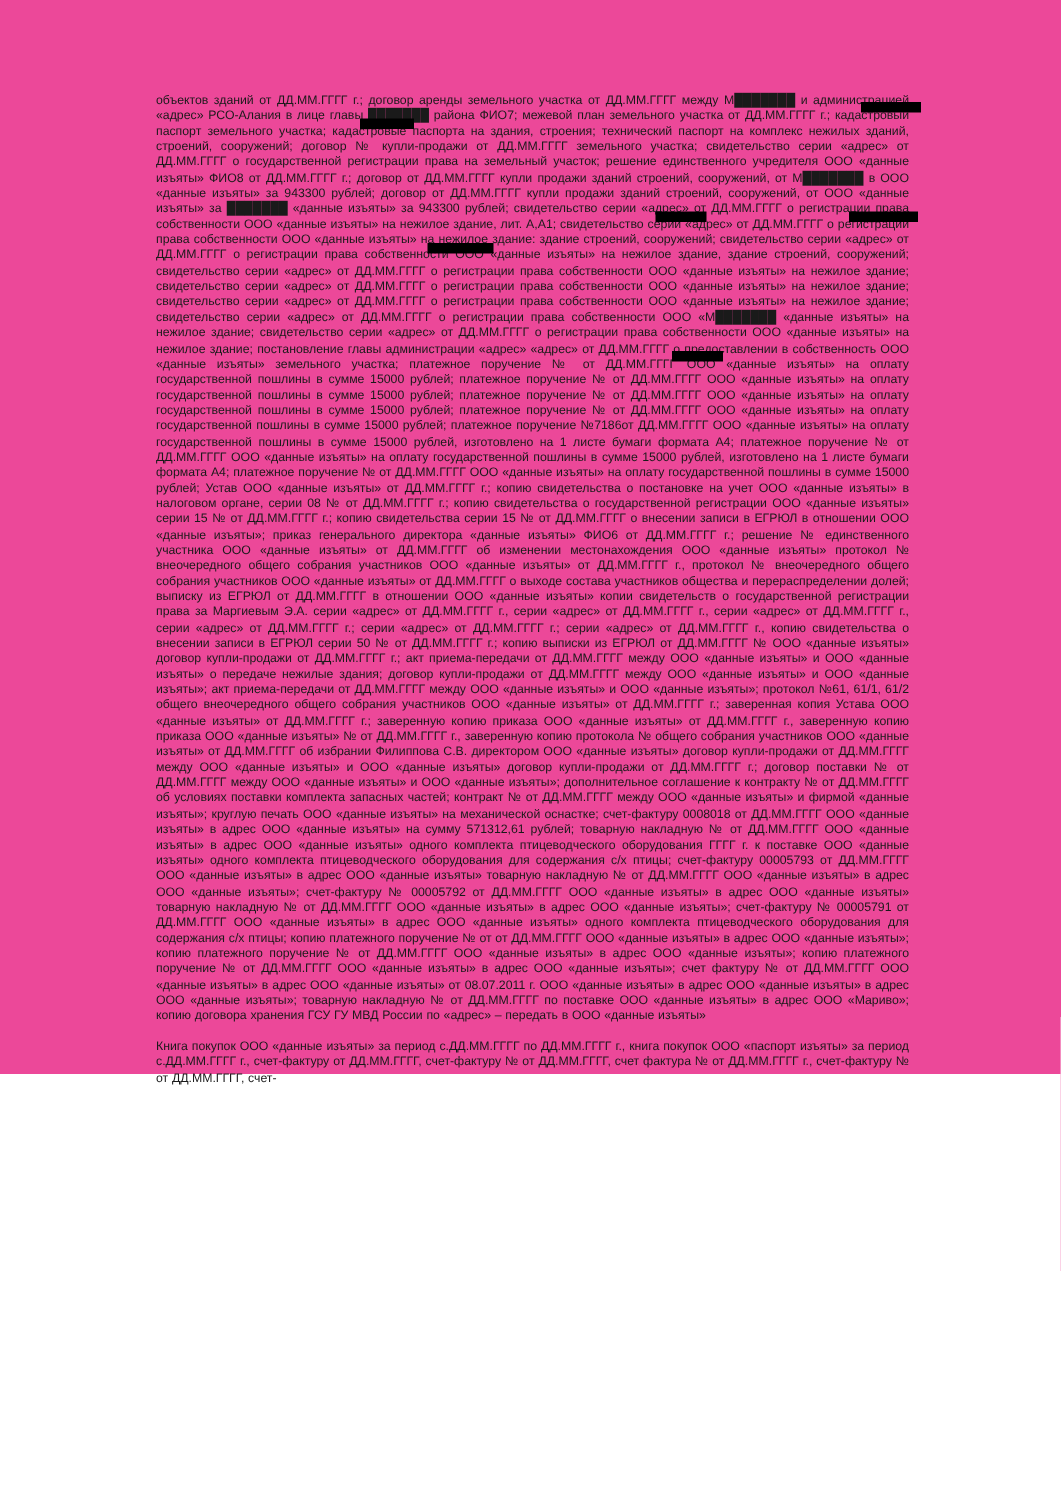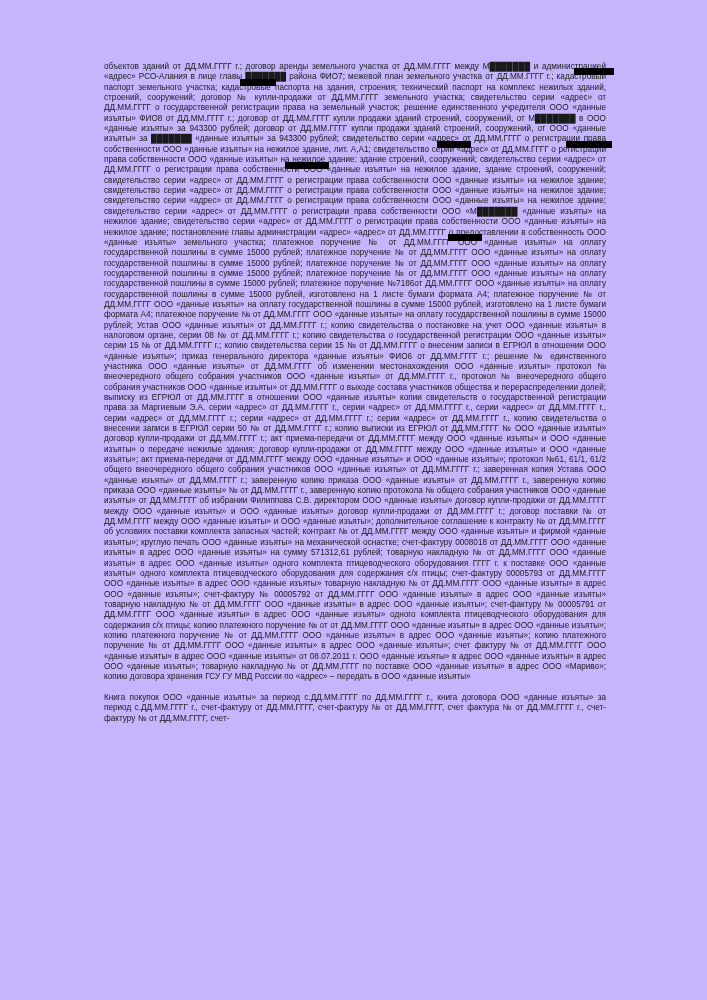--- a/index.html
+++ b/index.html
@@ -10,22 +10,22 @@
   body {
     width: 707px;
     height: 1000px;
     font-family: "Liberation Sans", sans-serif;
     color: #1a1a1a;
     overflow: hidden;
   }
   .page {
     position: relative;
     width: 707px;
-    height: 1000px;
-    background: #c4b5fd;
+    height: 716px;
+    background: #ec4899;
     box-sizing: border-box;
     padding-left: 18px;
   }
   .doc-body {
     position: absolute;
     left: 104px;
     top: 62px;
     width: 502px;
   }
   .para {
@@ -40,21 +40,21 @@
     height: 10.35px;
   }
 </style>
 </head>
 <body>
 
 <div class="page">
   <div class="doc-body">
     <p class="para">объектов зданий от ДД.ММ.ГГГГ г.; договор аренды земельного участка от ДД.ММ.ГГГГ между М███████ и администрацией «адрес» РСО-Алания в лице главы ███████ района ФИО7; межевой план земельного участка от ДД.ММ.ГГГГ г.; кадастровый паспорт земельного участка; кадастровые паспорта на здания, строения; технический паспорт на комплекс нежилых зданий, строений, сооружений; договор № купли-продажи от ДД.ММ.ГГГГ земельного участка; свидетельство серии «адрес» от ДД.ММ.ГГГГ о государственной регистрации права на земельный участок; решение единственного учредителя ООО «данные изъяты» ФИО8 от ДД.ММ.ГГГГ г.; договор от ДД.ММ.ГГГГ купли продажи зданий строений, сооружений, от М███████ в ООО «данные изъяты» за 943300 рублей; договор от ДД.ММ.ГГГГ купли продажи зданий строений, сооружений, от ООО «данные изъяты» за ███████ «данные изъяты» за 943300 рублей; свидетельство серии «адрес» от ДД.ММ.ГГГГ о регистрации права собственности ООО «данные изъяты» на нежилое здание, лит. А,А1; свидетельство серии «адрес» от ДД.ММ.ГГГГ о регистрации права собственности ООО «данные изъяты» на нежилое здание: здание строений, сооружений; свидетельство серии «адрес» от ДД.ММ.ГГГГ о регистрации права собственности ООО «данные изъяты» на нежилое здание, здание строений, сооружений; свидетельство серии «адрес» от ДД.ММ.ГГГГ о регистрации права собственности ООО «данные изъяты» на нежилое здание; свидетельство серии «адрес» от ДД.ММ.ГГГГ о регистрации права собственности ООО «данные изъяты» на нежилое здание; свидетельство серии «адрес» от ДД.ММ.ГГГГ о регистрации права собственности ООО «данные изъяты» на нежилое здание; свидетельство серии «адрес» от ДД.ММ.ГГГГ о регистрации права собственности ООО «М███████ «данные изъяты» на нежилое здание; свидетельство серии «адрес» от ДД.ММ.ГГГГ о регистрации права собственности ООО «данные изъяты» на нежилое здание; постановление главы администрации «адрес» «адрес» от ДД.ММ.ГГГГ о предоставлении в собственность ООО «данные изъяты» земельного участка; платежное поручение № от ДД.ММ.ГГГГ ООО «данные изъяты» на оплату государственной пошлины в сумме 15000 рублей; платежное поручение № от ДД.ММ.ГГГГ ООО «данные изъяты» на оплату государственной пошлины в сумме 15000 рублей; платежное поручение № от ДД.ММ.ГГГГ ООО «данные изъяты» на оплату государственной пошлины в сумме 15000 рублей; платежное поручение № от ДД.ММ.ГГГГ ООО «данные изъяты» на оплату государственной пошлины в сумме 15000 рублей; платежное поручение №7186от ДД.ММ.ГГГГ ООО «данные изъяты» на оплату государственной пошлины в сумме 15000 рублей, изготовлено на 1 листе бумаги формата А4; платежное поручение № от ДД.ММ.ГГГГ ООО «данные изъяты» на оплату государственной пошлины в сумме 15000 рублей, изготовлено на 1 листе бумаги формата А4; платежное поручение № от ДД.ММ.ГГГГ ООО «данные изъяты» на оплату государственной пошлины в сумме 15000 рублей; Устав ООО «данные изъяты» от ДД.ММ.ГГГГ г.; копию свидетельства о постановке на учет ООО «данные изъяты» в налоговом органе, серии 08 № от ДД.ММ.ГГГГ г.; копию свидетельства о государственной регистрации ООО «данные изъяты» серии 15 № от ДД.ММ.ГГГГ г.; копию свидетельства серии 15 № от ДД.ММ.ГГГГ о внесении записи в ЕГРЮЛ в отношении ООО «данные изъяты»; приказ генерального директора «данные изъяты» ФИО6 от ДД.ММ.ГГГГ г.; решение № единственного участника ООО «данные изъяты» от ДД.ММ.ГГГГ об изменении местонахождения ООО «данные изъяты» протокол № внеочередного общего собрания участников ООО «данные изъяты» от ДД.ММ.ГГГГ г., протокол № внеочередного общего собрания участников ООО «данные изъяты» от ДД.ММ.ГГГГ о выходе состава участников общества и перераспределении долей; выписку из ЕГРЮЛ от ДД.ММ.ГГГГ в отношении ООО «данные изъяты» копии свидетельств о государственной регистрации права за Маргиевым Э.А. серии «адрес» от ДД.ММ.ГГГГ г., серии «адрес» от ДД.ММ.ГГГГ г., серии «адрес» от ДД.ММ.ГГГГ г., серии «адрес» от ДД.ММ.ГГГГ г.; серии «адрес» от ДД.ММ.ГГГГ г.; серии «адрес» от ДД.ММ.ГГГГ г., копию свидетельства о внесении записи в ЕГРЮЛ серии 50 № от ДД.ММ.ГГГГ г.; копию выписки из ЕГРЮЛ от ДД.ММ.ГГГГ № ООО «данные изъяты» договор купли-продажи от ДД.ММ.ГГГГ г.; акт приема-передачи от ДД.ММ.ГГГГ между ООО «данные изъяты» и ООО «данные изъяты» о передаче нежилые здания; договор купли-продажи от ДД.ММ.ГГГГ между ООО «данные изъяты» и ООО «данные изъяты»; акт приема-передачи от ДД.ММ.ГГГГ между ООО «данные изъяты» и ООО «данные изъяты»; протокол №61, 61/1, 61/2 общего внеочередного общего собрания участников ООО «данные изъяты» от ДД.ММ.ГГГГ г.; заверенная копия Устава ООО «данные изъяты» от ДД.ММ.ГГГГ г.; заверенную копию приказа ООО «данные изъяты» от ДД.ММ.ГГГГ г., заверенную копию приказа ООО «данные изъяты» № от ДД.ММ.ГГГГ г., заверенную копию протокола № общего собрания участников ООО «данные изъяты» от ДД.ММ.ГГГГ об избрании Филиппова С.В. директором ООО «данные изъяты» договор купли-продажи от ДД.ММ.ГГГГ между ООО «данные изъяты» и ООО «данные изъяты» договор купли-продажи от ДД.ММ.ГГГГ г.; договор поставки № от ДД.ММ.ГГГГ между ООО «данные изъяты» и ООО «данные изъяты»; дополнительное соглашение к контракту № от ДД.ММ.ГГГГ об условиях поставки комплекта запасных частей; контракт № от ДД.ММ.ГГГГ между ООО «данные изъяты» и фирмой «данные изъяты»; круглую печать ООО «данные изъяты» на механической оснастке; счет-фактуру 0008018 от ДД.ММ.ГГГГ ООО «данные изъяты» в адрес ООО «данные изъяты» на сумму 571312,61 рублей; товарную накладную № от ДД.ММ.ГГГГ ООО «данные изъяты» в адрес ООО «данные изъяты» одного комплекта птицеводческого оборудования ГГГГ г. к поставке ООО «данные изъяты» одного комплекта птицеводческого оборудования для содержания с/х птицы; счет-фактуру 00005793 от ДД.ММ.ГГГГ ООО «данные изъяты» в адрес ООО «данные изъяты» товарную накладную № от ДД.ММ.ГГГГ ООО «данные изъяты» в адрес ООО «данные изъяты»; счет-фактуру № 00005792 от ДД.ММ.ГГГГ ООО «данные изъяты» в адрес ООО «данные изъяты» товарную накладную № от ДД.ММ.ГГГГ ООО «данные изъяты» в адрес ООО «данные изъяты»; счет-фактуру № 00005791 от ДД.ММ.ГГГГ ООО «данные изъяты» в адрес ООО «данные изъяты» одного комплекта птицеводческого оборудования для содержания с/х птицы; копию платежного поручение № от от ДД.ММ.ГГГГ ООО «данные изъяты» в адрес ООО «данные изъяты»; копию платежного поручение № от ДД.ММ.ГГГГ ООО «данные изъяты» в адрес ООО «данные изъяты»; копию платежного поручение № от ДД.ММ.ГГГГ ООО «данные изъяты» в адрес ООО «данные изъяты»; счет фактуру № от ДД.ММ.ГГГГ ООО «данные изъяты» в адрес ООО «данные изъяты» от 08.07.2011 г. ООО «данные изъяты» в адрес ООО «данные изъяты» в адрес ООО «данные изъяты»; товарную накладную № от ДД.ММ.ГГГГ по поставке ООО «данные изъяты» в адрес ООО «Мариво»; копию договора хранения ГСУ ГУ МВД России по «адрес» – передать в ООО «данные изъяты»</p>
     <div class="gap"></div>
-    <p class="para">Книга покупок ООО «данные изъяты» за период с.ДД.ММ.ГГГГ по ДД.ММ.ГГГГ г., книга договора ООО «данные изъяты» за период с.ДД.ММ.ГГГГ г., счет-фактуру от ДД.ММ.ГГГГ, счет-фактуру № от ДД.ММ.ГГГГ, счет фактура № от ДД.ММ.ГГГГ г., счет-фактуру № от ДД.ММ.ГГГГ, счет-</p>
+    <p class="para">Книга покупок ООО «данные изъяты» за период с.ДД.ММ.ГГГГ по ДД.ММ.ГГГГ г., книга покупок ООО «паспорт изъяты» за период с.ДД.ММ.ГГГГ г., счет-фактуру от ДД.ММ.ГГГГ, счет-фактуру № от ДД.ММ.ГГГГ, счет фактура № от ДД.ММ.ГГГГ г., счет-фактуру № от ДД.ММ.ГГГГ, счет-</p>
   </div>
 
   <div style="position:absolute; left:574px; top:68px; width:40px; height:7px; background:#000;"></div>
   <div style="position:absolute; left:240px; top:79px; width:36px; height:7px; background:#000;"></div>
   <div style="position:absolute; left:437px; top:141px; width:34px; height:7px; background:#000;"></div>
   <div style="position:absolute; left:566px; top:141px; width:46px; height:7px; background:#000;"></div>
   <div style="position:absolute; left:285px; top:162px; width:44px; height:7px; background:#000;"></div>
   <div style="position:absolute; left:448px; top:234px; width:34px; height:7px; background:#000;"></div>
 </div>
 

